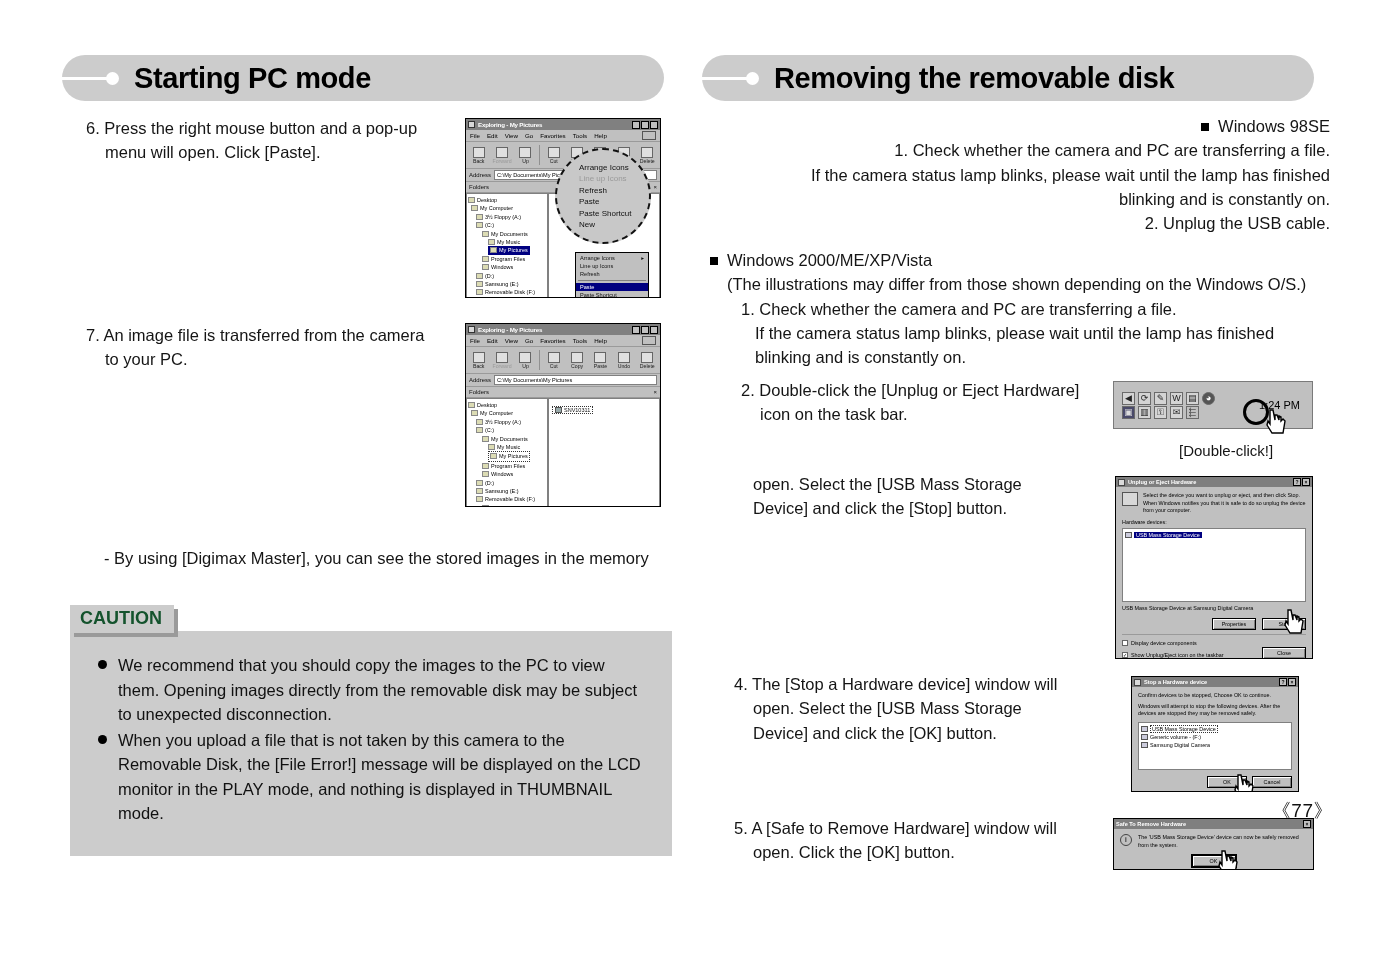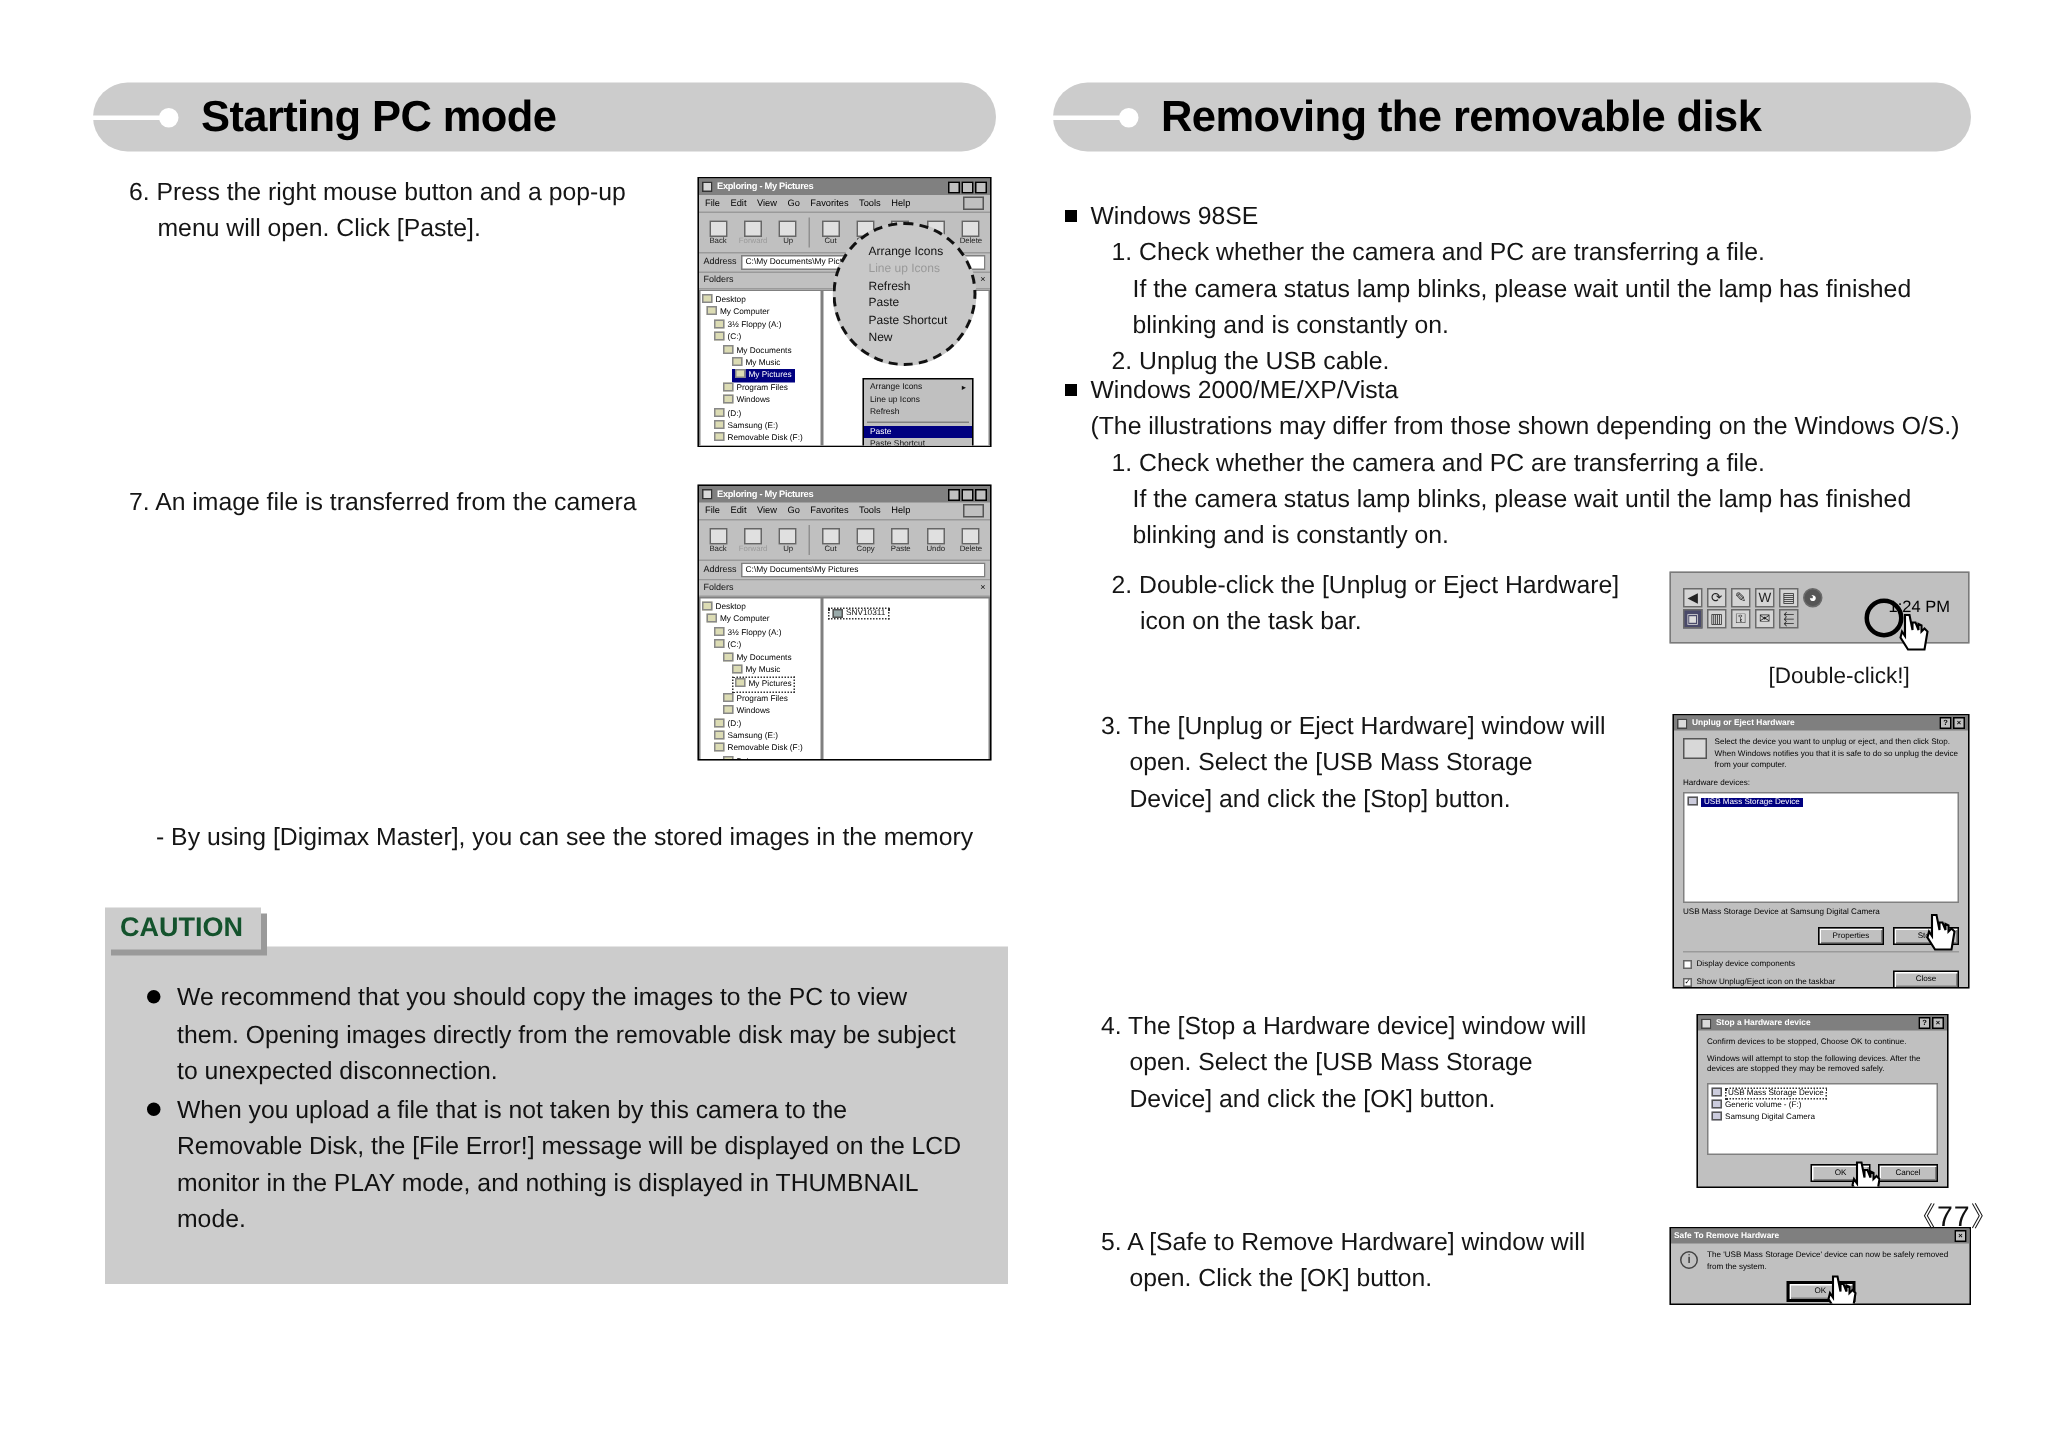--- a/index.html
+++ b/index.html
@@ -257,20 +257,21 @@
             <div>Paste Shortcut</div>
             <div>New</div>
           </div>
         </div>
       </div>
 
     </div>
 
     <div class="para txt" style="left:24px; top:323px; width:380px;">
       <div>7. An image file is transferred from the camera</div>
+      <div style="padding-left:19px;">to your PC.</div>
     </div>
 
     <div class="shot" style="left:403px; top:323px; width:196px; height:184px;">
       <div class="win-title">
         <span class="tico"></span>
         <span class="tlabel">Exploring - My Pictures</span>
         <span class="win-btns">
             <i></i>
             <i></i>
             <i></i>
@@ -356,21 +357,21 @@
   <div class="col col-right">
 
     <div class="hdr" style="width:612px;">
       <span class="hdr-deco">
         <span class="hdr-line"></span>
         <span class="hdr-dot"></span>
       </span>
       <span class="hdr-title">Removing the removable disk</span>
     </div>
 
-    <div class="para txt" style="left:8px; top:132px; width:620px;">
+    <div class="para txt" style="left:8px; top:114px; width:620px;text-align:right;">
       <div>
         <span class="sqbullet"></span><span>Windows 98SE</span>
       </div>
       <div style="padding-left:31px;">1. Check whether the camera and PC are transferring a file.</div>
       <div style="padding-left:45px;">If the camera status lamp blinks, please wait until the lamp has finished</div>
       <div style="padding-left:45px;">blinking and is constantly on.</div>
       <div style="padding-left:31px;">2. Unplug the USB cable.</div>
     </div>
 
     <div class="para txt" style="left:8px; top:248px; width:620px;">
@@ -408,21 +409,20 @@
       </div>
       <span class="tray-time">1:24 PM</span>
       <span class="tray-circle" style="left:129px; top:17px;"></span>
       <svg style="position:absolute; left:152px; top:26px;" width="22" height="26" viewBox="0 0 22 26">
         <path d="M4 2 L4 16 L2 13 L1 17 L6 25 L17 25 L19 13 L17 11 L15 13 L15 9 L13 8 L13 12 L11 7 L9 7 L9 12 L7 2 Z" fill="#fff" stroke="#000" stroke-width="1.4"></path>
       </svg>
     </div>
     <div class="caption" style="left:477px; top:442px;">[Double-click!]</div>
 
     <div class="para txt" style="left:32px; top:472px; width:370px;">
-      <div>3. The [Unplug or Eject Hardware] window will</div>
       <div style="padding-left:19px;">open. Select the [USB Mass Storage</div>
       <div style="padding-left:19px;">Device] and click the [Stop] button.</div>
     </div>
 
     <div class="dlg" style="left:413px; top:476px; width:198px; height:183px;">
       <div class="dlg-tb">
         <span class="dico"></span>
         <span>Unplug or Eject Hardware</span>
         <span class="dbtns">
             <i>?</i>

